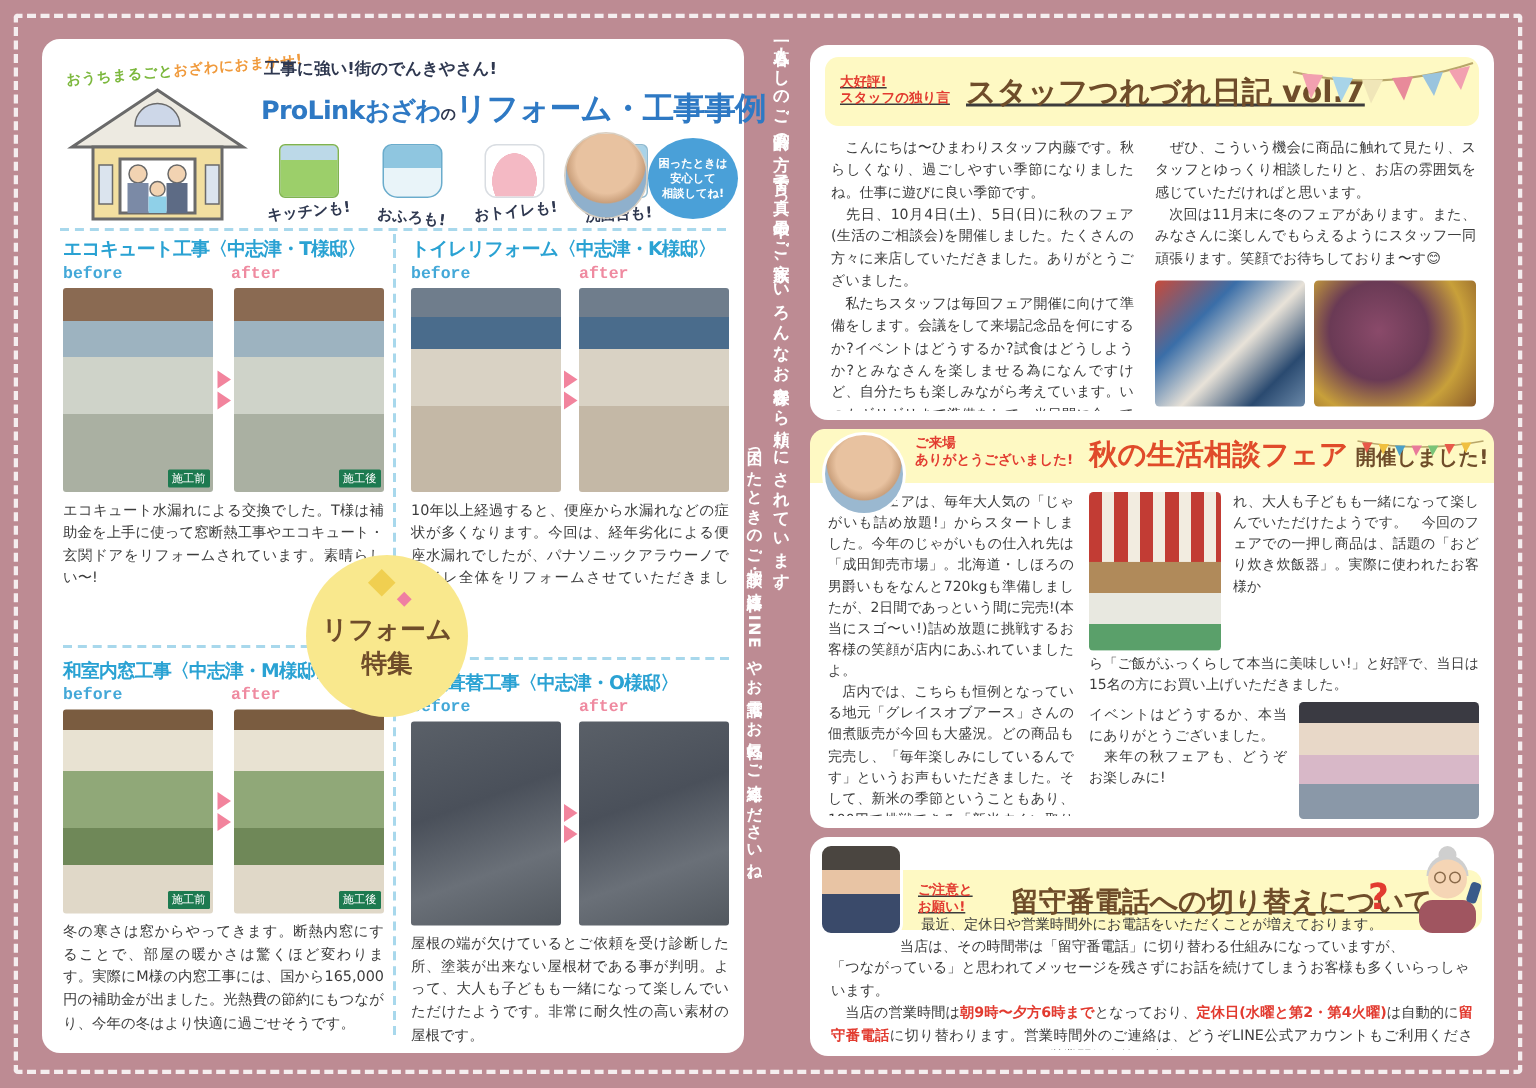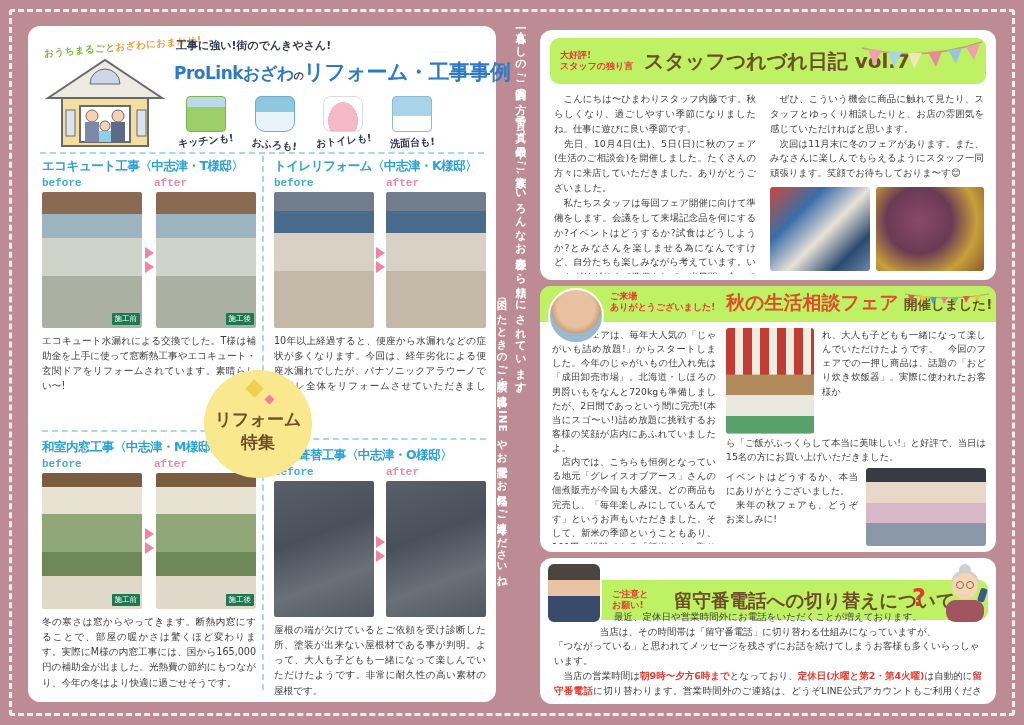--- a/index.html
+++ b/index.html
@@ -72,21 +72,21 @@
 
   
   .reform-badge{position:absolute;left:176px;top:344px;width:108px;height:108px;border-radius:50%;background:#f9e88d;z-index:5;
                 display:flex;flex-direction:column;align-items:center;justify-content:center;color:#6f4d2a;font-weight:bold;}
   .reform-badge .l1{font-size:17px;margin-top:14px;} .reform-badge .l2{font-size:17px;}
   .sp{position:absolute;transform:rotate(45deg);}
   .sp1{width:13px;height:13px;background:#f0cf50;left:44px;top:12px;}
   .sp2{width:7px;height:7px;background:#ef7fa2;left:62px;top:26px;}
 
   
-  .yhead{background:#bef264;border-radius:9px;position:relative;}
+  .yhead{background:#fef9c3;border-radius:9px;position:relative;text-decoration:underline;}
   .badge-red{color:#e23b30;font-size:9px;font-weight:bold;line-height:1.2;white-space:pre-line;}
 
   
   .d-head{margin:8px 10px 0 10px;height:46px;display:flex;align-items:center;}
   .d-head .badge-red{margin-left:10px;width:84px;}
   .d-title{color:#6f4d2a;font-size:20px;font-weight:bold;white-space:nowrap;}
   .bunting{position:absolute;right:2px;top:0;}
   .d-body{position:absolute;left:14px;right:12px;top:62px;bottom:6px;display:flex;gap:14px;overflow:hidden;}
   .d-col{flex:1;font-size:9.4px;line-height:1.58;text-align:justify;}
   .d-col p{margin:0;}
@@ -174,20 +174,26 @@
     <div class="icon-item">
       <div class="icon-box ic-toilet"></div>
       <div class="icon-label">おトイレも!</div>
     </div>
     <div class="icon-item">
       <div class="icon-box ic-wash"></div>
       <div class="icon-label">洗面台も!</div>
     </div>
   </div>
 
+  <div class="consult">
+    <div class="man-photo"></div>
+    <div class="bubble">困ったときは
+安心して
+相談してね!</div>
+  </div>
 
   <div class="hr-dash"></div>
   <div class="vcol-dash"></div>
 
   <div class="case" id="case-0">
     <h3>エコキュート工事〈中志津・T様邸〉</h3>
     <div class="ba-row">
       <span class="before">before</span>
       <span class="after">after</span>
     </div>

